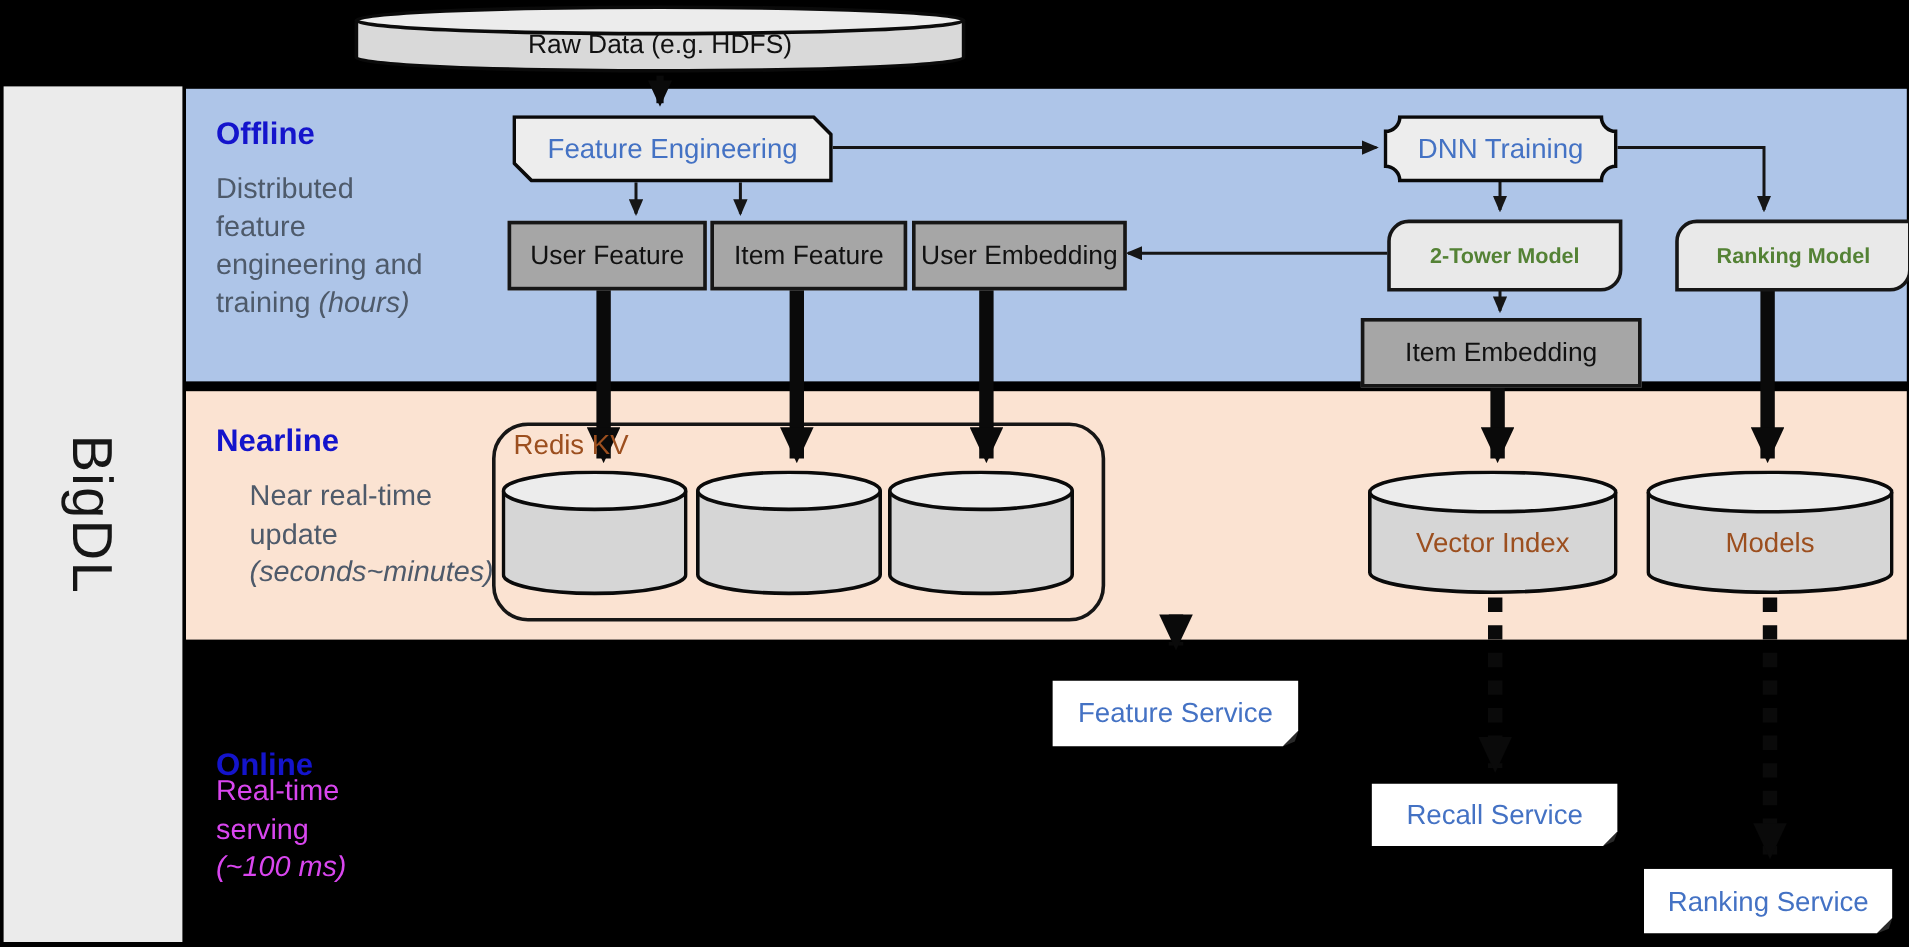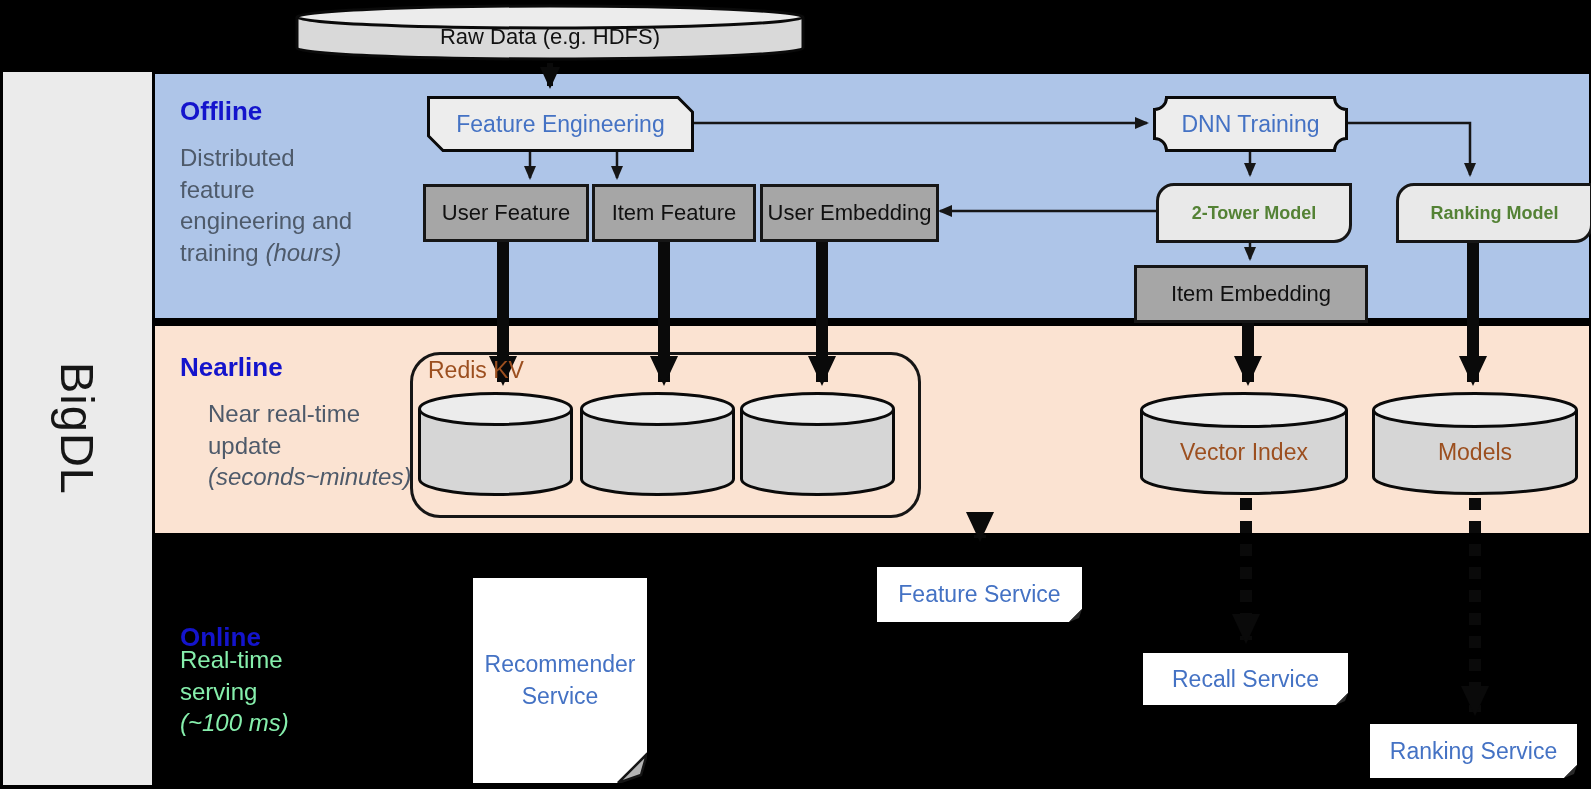--- a/index.html
+++ b/index.html
@@ -11,21 +11,21 @@
   .brand-panel{left:3px;top:72px;width:149px;height:713px;background:#ebebeb;z-index:2;
                display:flex;align-items:center;justify-content:center;}
   .brand-text{transform:rotate(90deg);font-size:47px;color:#161616;letter-spacing:1px;white-space:nowrap;}
   
   .band-offline{left:155px;top:74px;width:1434px;height:244px;background:var(--band-offline,#aec5e8);z-index:1;}
   .band-divider{left:155px;top:318px;width:1434px;height:8px;background:#000;z-index:1;}
   .band-nearline{left:155px;top:326px;width:1434px;height:207px;background:var(--band-nearline,#fbe3d2);z-index:1;}
   
   .band-title{font-size:26px;font-weight:bold;color:var(--band-title-blue,#1414cc);z-index:6;}
   .band-desc{font-size:24px;color:#4e5a6a;line-height:1.32;z-index:6;}
-  .band-desc-online{color:#86efac;}
+  .band-desc-online{color:#d946ef;}
   .pre-lines{white-space:pre-line;}
   .it{font-style:italic;}
   
   .shape{z-index:5;}
   .under-overlay{z-index:2;}
   .lbl{position:absolute;inset:0;display:flex;align-items:center;justify-content:center;text-align:center;}
   .blue-lbl{color:var(--node-blue,#4472c4);font-size:23px;}
   .green-lbl{color:var(--node-green,#548235);font-size:18px;font-weight:bold;}
   .brown-lbl{color:var(--node-brown,#9c4f1f);font-size:23px;}
   .black-lbl{color:#111;font-size:22px;}
@@ -176,27 +176,20 @@
     <div class="lbl brown-lbl" style="padding-top:16px;">Vector Index</div>
   </div>
   <div class="abs shape" style="left:1372px;top:392px;width:206px;height:104px;">
     <svg width="206" height="104" viewBox="0 0 206 104">
       <path d="M1.5 18 V85 A101.5 16.5 0 0 0 204.5 85 V18" fill="#d6d6d6" stroke="#0a0a0a" stroke-width="3"></path>
       <ellipse cx="103" cy="18" rx="101.5" ry="16.5" fill="#ececec" stroke="#0a0a0a" stroke-width="3"></ellipse>
     </svg>
     <div class="lbl brown-lbl" style="padding-top:16px;">Models</div>
   </div>
 
-  <div class="abs shape" style="left:473px;top:578px;width:174px;height:205px;">
-    <svg width="174" height="205" viewBox="0 0 174 205">
-      <path d="M0 0 H174 V176 L145 205 H0 Z" fill="#ffffff"></path>
-      <path d="M174 176 L145 205 L168 197 Z" fill="#b5b5b5" stroke="#161616" stroke-width="2.5"></path>
-    </svg>
-    <div class="lbl blue-lbl" style="line-height:1.35;padding:0 18px;">Recommender Service</div>
-  </div>
 
   <div class="abs shape" style="left:877px;top:567px;width:205px;height:55px;">
     <svg width="205" height="55" viewBox="0 0 205 55">
       <path d="M0 0 H205 V42 L192 55 H0 Z" fill="#ffffff"></path>
       <path d="M205 42 L192 55 L202 51 Z" fill="#2a2a2a"></path>
     </svg>
     <div class="lbl blue-lbl">Feature Service</div>
   </div>
 
   <div class="abs shape" style="left:1143px;top:653px;width:205px;height:52px;">

